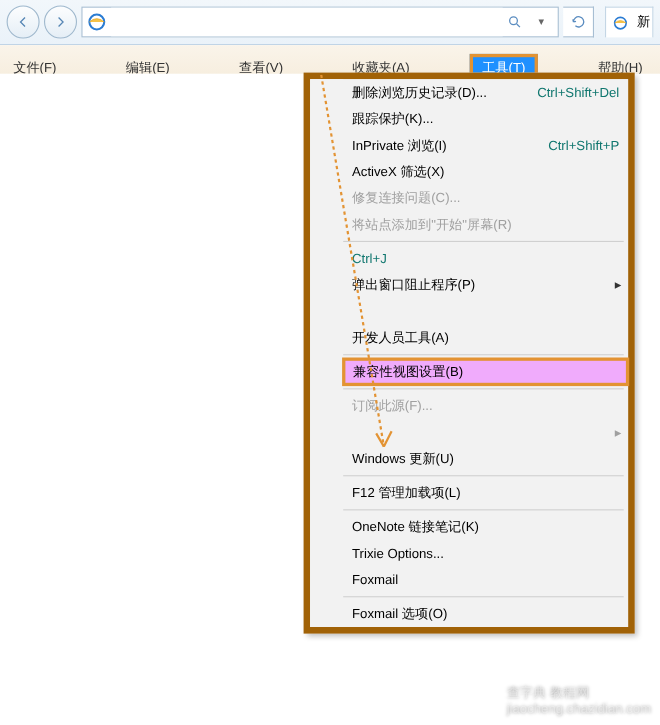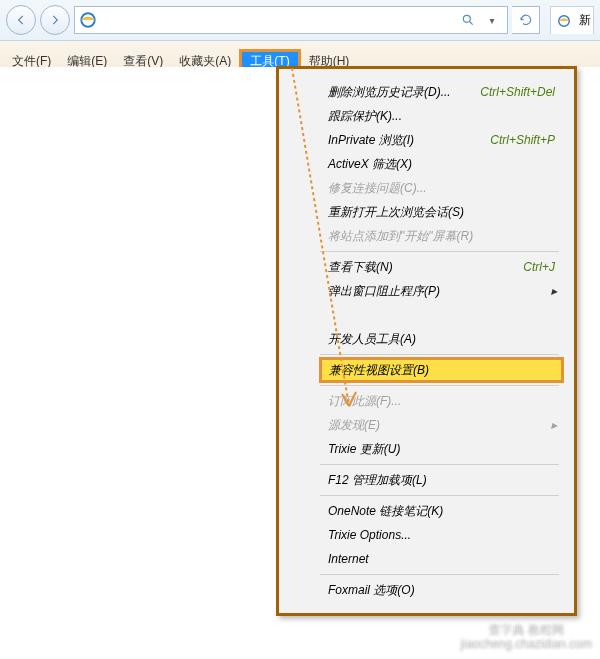--- a/index.html
+++ b/index.html
@@ -11,42 +11,42 @@
 .nav-btn svg { width: 14px; height: 14px; stroke: #5585b4; stroke-width: 2; fill: none; }
 .addr-wrap { flex: 1; height: 28px; border: 1px solid #a7bed3; background: #fff; display: flex; align-items: center; padding: 0 4px; }
 .ie-icon { width: 18px; height: 18px; margin-right: 4px; }
 .addr-input { flex: 1; border: none; outline: none; height: 100%; font-size: 12px; }
 .addr-tools { display: flex; align-items: center; gap: 2px; }
 .addr-icn { width: 22px; height: 22px; display: flex; align-items: center; justify-content: center; color: #666; cursor: pointer; }
 .refresh-box { width: 28px; height: 28px; border: 1px solid #a7bed3; border-left: none; background: #fff; display: flex; align-items: center; justify-content: center; cursor: pointer; }
 .tab-start { margin-left: 6px; height: 28px; border: 1px solid #c4d6e5; border-bottom: none; background: #fff; display: flex; align-items: center; padding: 0 2px 0 6px; gap: 4px; min-width: 40px; }
 
 
-.menu-bar { height: 42px; background: linear-gradient(#faf4ea, #f5ebd9); border-bottom: 1px solid #d3c7ad; display: flex; align-items: center; padding: 0 4px; }
+.menu-bar { height: 42px; background: linear-gradient(#faf4ea, #f5ebd9); border-bottom: 1px solid #d3c7ad; display: flex; align-items: center; padding: 0 4px; gap: 47px; }
 .menu-item { padding: 3px 8px; cursor: pointer; color: #333; }
 .menu-item.hl { border: 3px solid #e39333; background: #1f90ff; color: #fff; padding: 1px 8px; }
 
 
-.dropdown { position: absolute; top: 66px; left: 276px; width: 301px; background: #f2f2f2; border: 3px solid #a16207; box-shadow: 3px 3px 5px rgba(0,0,0,0.25); padding: 11px; z-index: 10; font-style: italic; }
+.dropdown { position: absolute; top: 66px; left: 276px; width: 301px; background: #f2f2f2; border: 6px solid #a16207; box-shadow: 3px 3px 5px rgba(0,0,0,0.25); padding: 0; z-index: 10; }
 .dd-inner { border-left: 30px solid #f2f2f2; background: #f2f2f2; position: relative; }
 .dd-item { display: flex; align-items: center; height: 24px; padding: 0 8px; cursor: pointer; position: relative; }
 .dd-item span.label { flex: 1; }
-.dd-item span.short { color: #4d7c0f; }
+.dd-item span.short { color: #0f766e; }
 .dd-item.disabled { color: #a0a0a0; cursor: default; }
-.dd-item.hl { background: #fde047; border: 1px solid #7eb4ea; }
+.dd-item.hl { background: #f0abfc; border: 1px solid #7eb4ea; }
 .dd-item.hl-outline { outline: 3px solid #e39333; outline-offset: -2px; }
 .dd-sep { height: 1px; background: #d0d0d0; margin: 3px 4px 3px 0; }
 .dd-arrow { position: absolute; right: 6px; color: #333; }
 .dd-item.disabled .dd-arrow { color: #a0a0a0; }
 
 
 .ann-line { position: absolute; top: 68px; left: 284px; width: 90px; height: 350px; pointer-events: none; z-index: 20; }
 
 
-.watermark { position: absolute; right: 8px; bottom: 8px; color: rgba(255,255,255,0.35); font-size: 12px; text-shadow: 0 0 3px rgba(0,0,0,0.4); text-align: center; line-height: 14px; z-index: 30; }
+.watermark { position: absolute; right: 8px; bottom: 8px; color: rgba(255,255,255,0.35); font-size: 12px; text-shadow: 0 0 3px rgba(0,0,0,0.4); text-align: left; line-height: 14px; z-index: 30; }
 
 
 .content { position: absolute; top: 67px; left: 0; right: 0; bottom: 0; background: #fff; }
 </style>
 </head>
 <body>
 
 <div class="nav-bar">
   <div class="nav-btn">
     <svg viewBox="0 0 24 24">
@@ -111,29 +111,25 @@
       <div class="dd-item">
         <span class="label">InPrivate 浏览(I)</span>
         <span class="short">Ctrl+Shift+P</span>
       </div>
       <div class="dd-item">
         <span class="label">ActiveX 筛选(X)</span>
       </div>
       <div class="dd-item disabled">
         <span class="label">修复连接问题(C)...</span>
       </div>
-      <div class="dd-item">
-        <span class="label">重新打开上次浏览会话(S)</span>
-      </div>
       <div class="dd-item disabled">
         <span class="label">将站点添加到"开始"屏幕(R)</span>
       </div>
       <div class="dd-sep"></div>
       <div class="dd-item">
-        <span class="label">查看下载(N)</span>
         <span class="short">Ctrl+J</span>
       </div>
       <div class="dd-item">
         <span class="label">弹出窗口阻止程序(P)</span>
         <span class="dd-arrow">▸</span>
       </div>
       <div class="dd-item disabled" style="filter: blur(2px);">
         <span class="label"></span>
       </div>
       <div class="dd-item">
@@ -141,39 +137,38 @@
       </div>
       <div class="dd-sep"></div>
       <div class="dd-item hl hl-outline">
         <span class="label">兼容性视图设置(B)</span>
       </div>
       <div class="dd-sep"></div>
       <div class="dd-item disabled">
         <span class="label">订阅此源(F)...</span>
       </div>
       <div class="dd-item disabled">
-        <span class="label">源发现(E)</span>
         <span class="dd-arrow">▸</span>
       </div>
       <div class="dd-item">
-        <span class="label">Trixie 更新(U)</span>
+        <span class="label">Windows 更新(U)</span>
       </div>
       <div class="dd-sep"></div>
       <div class="dd-item">
         <span class="label">F12 管理加载项(L)</span>
       </div>
       <div class="dd-sep"></div>
       <div class="dd-item">
         <span class="label">OneNote 链接笔记(K)</span>
       </div>
       <div class="dd-item">
         <span class="label">Trixie Options...</span>
       </div>
       <div class="dd-item">
-        <span class="label">Internet</span>
+        <span class="label">Foxmail</span>
       </div>
       <div class="dd-sep"></div>
       <div class="dd-item">
         <span class="label">Foxmail 选项(O)</span>
       </div>
     </div>
 </div>
 
 <svg class="ann-line" viewBox="0 0 90 350">
   <path d="M8 0 L65 338" stroke="#e39333" stroke-width="2" stroke-dasharray="3 3" fill="none"></path>

